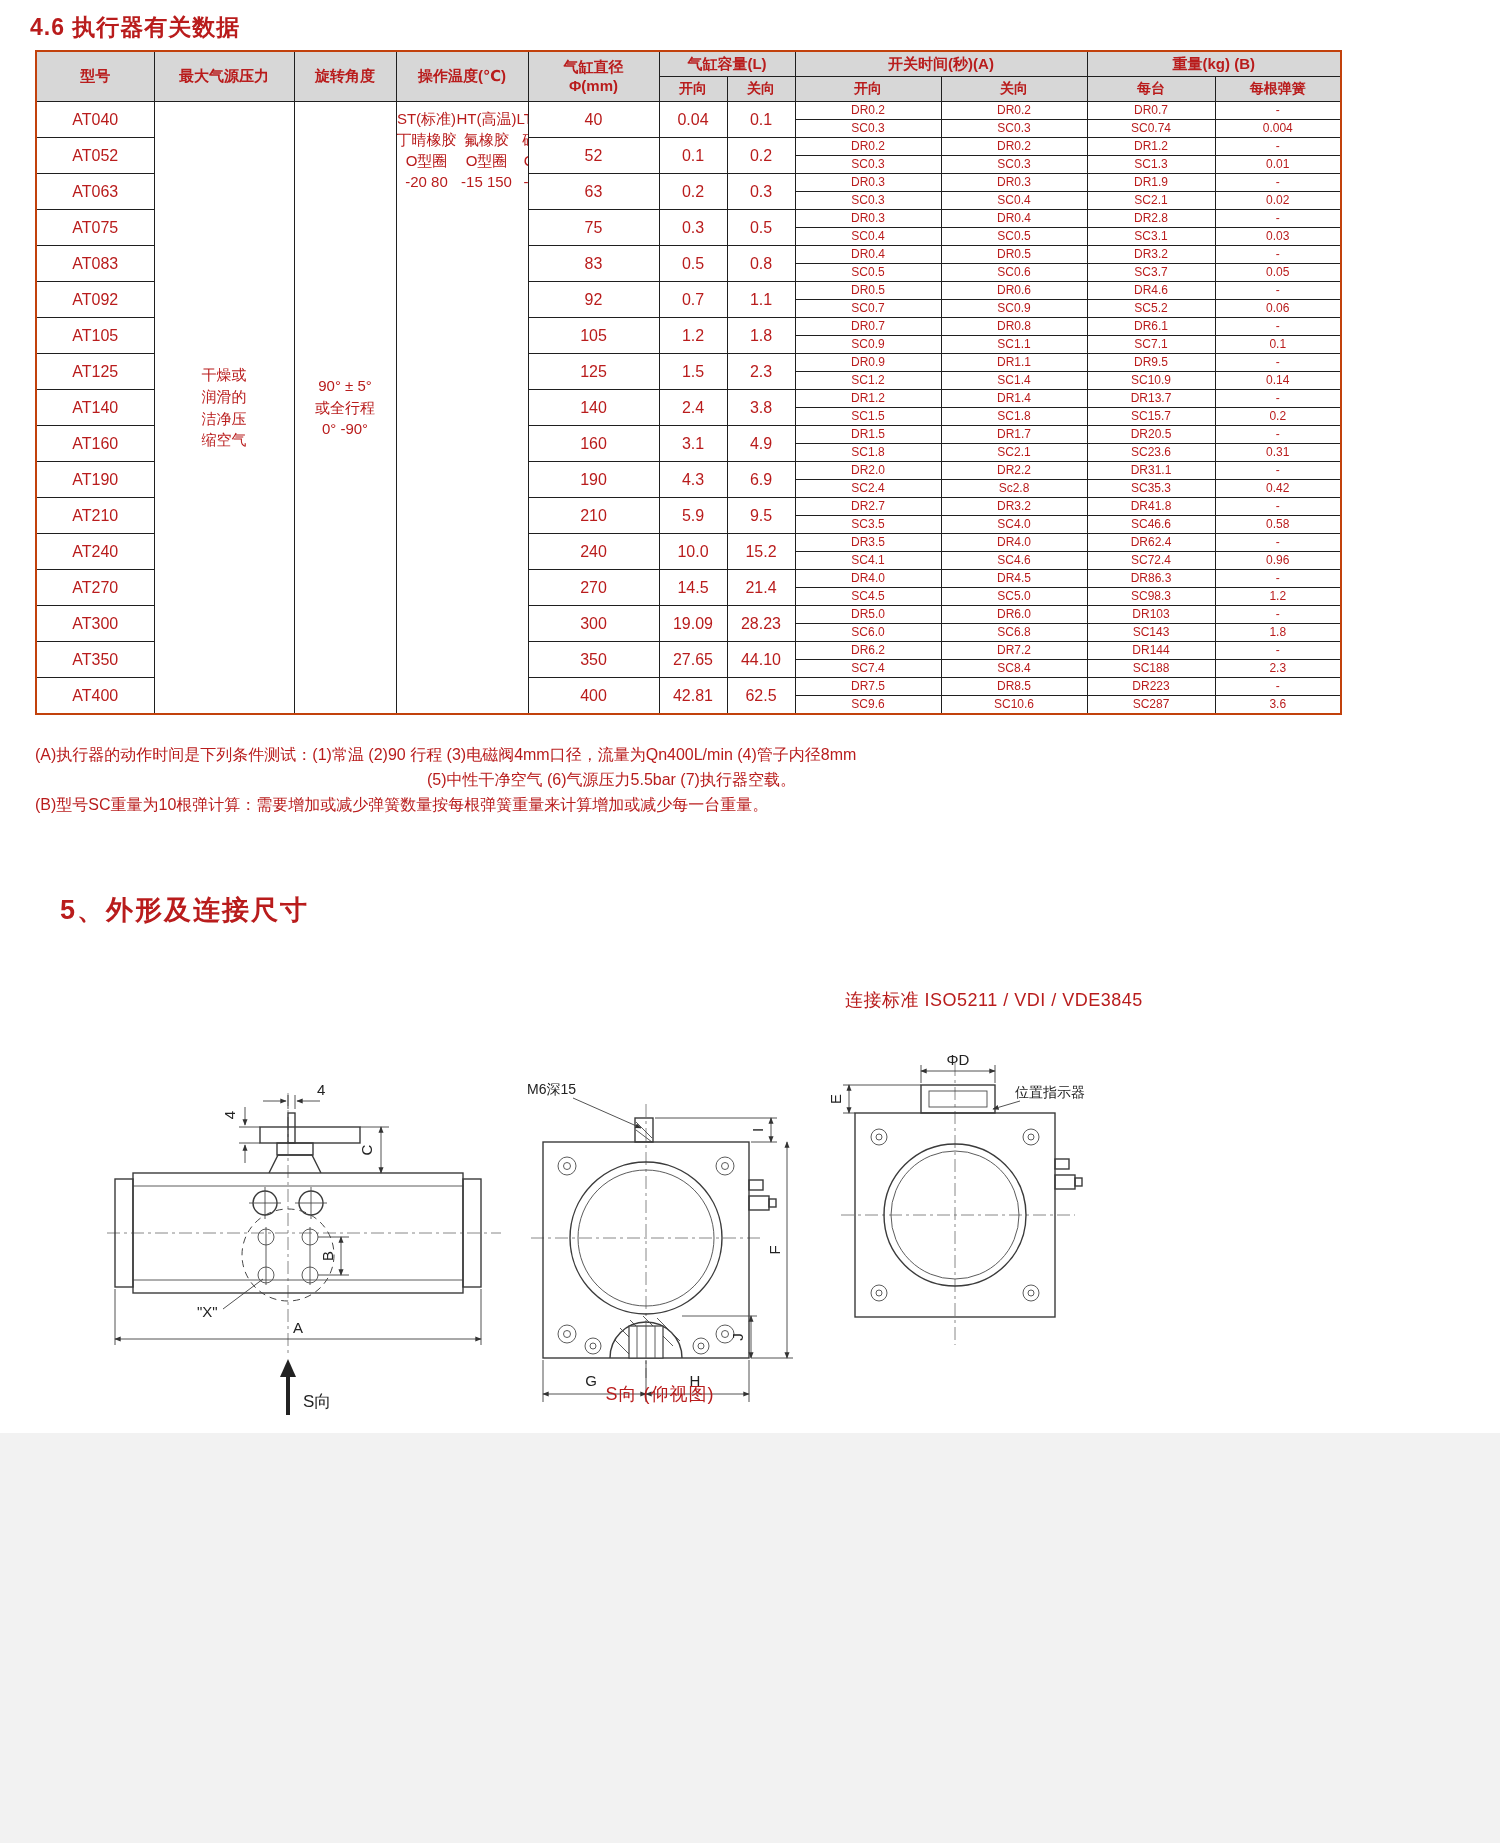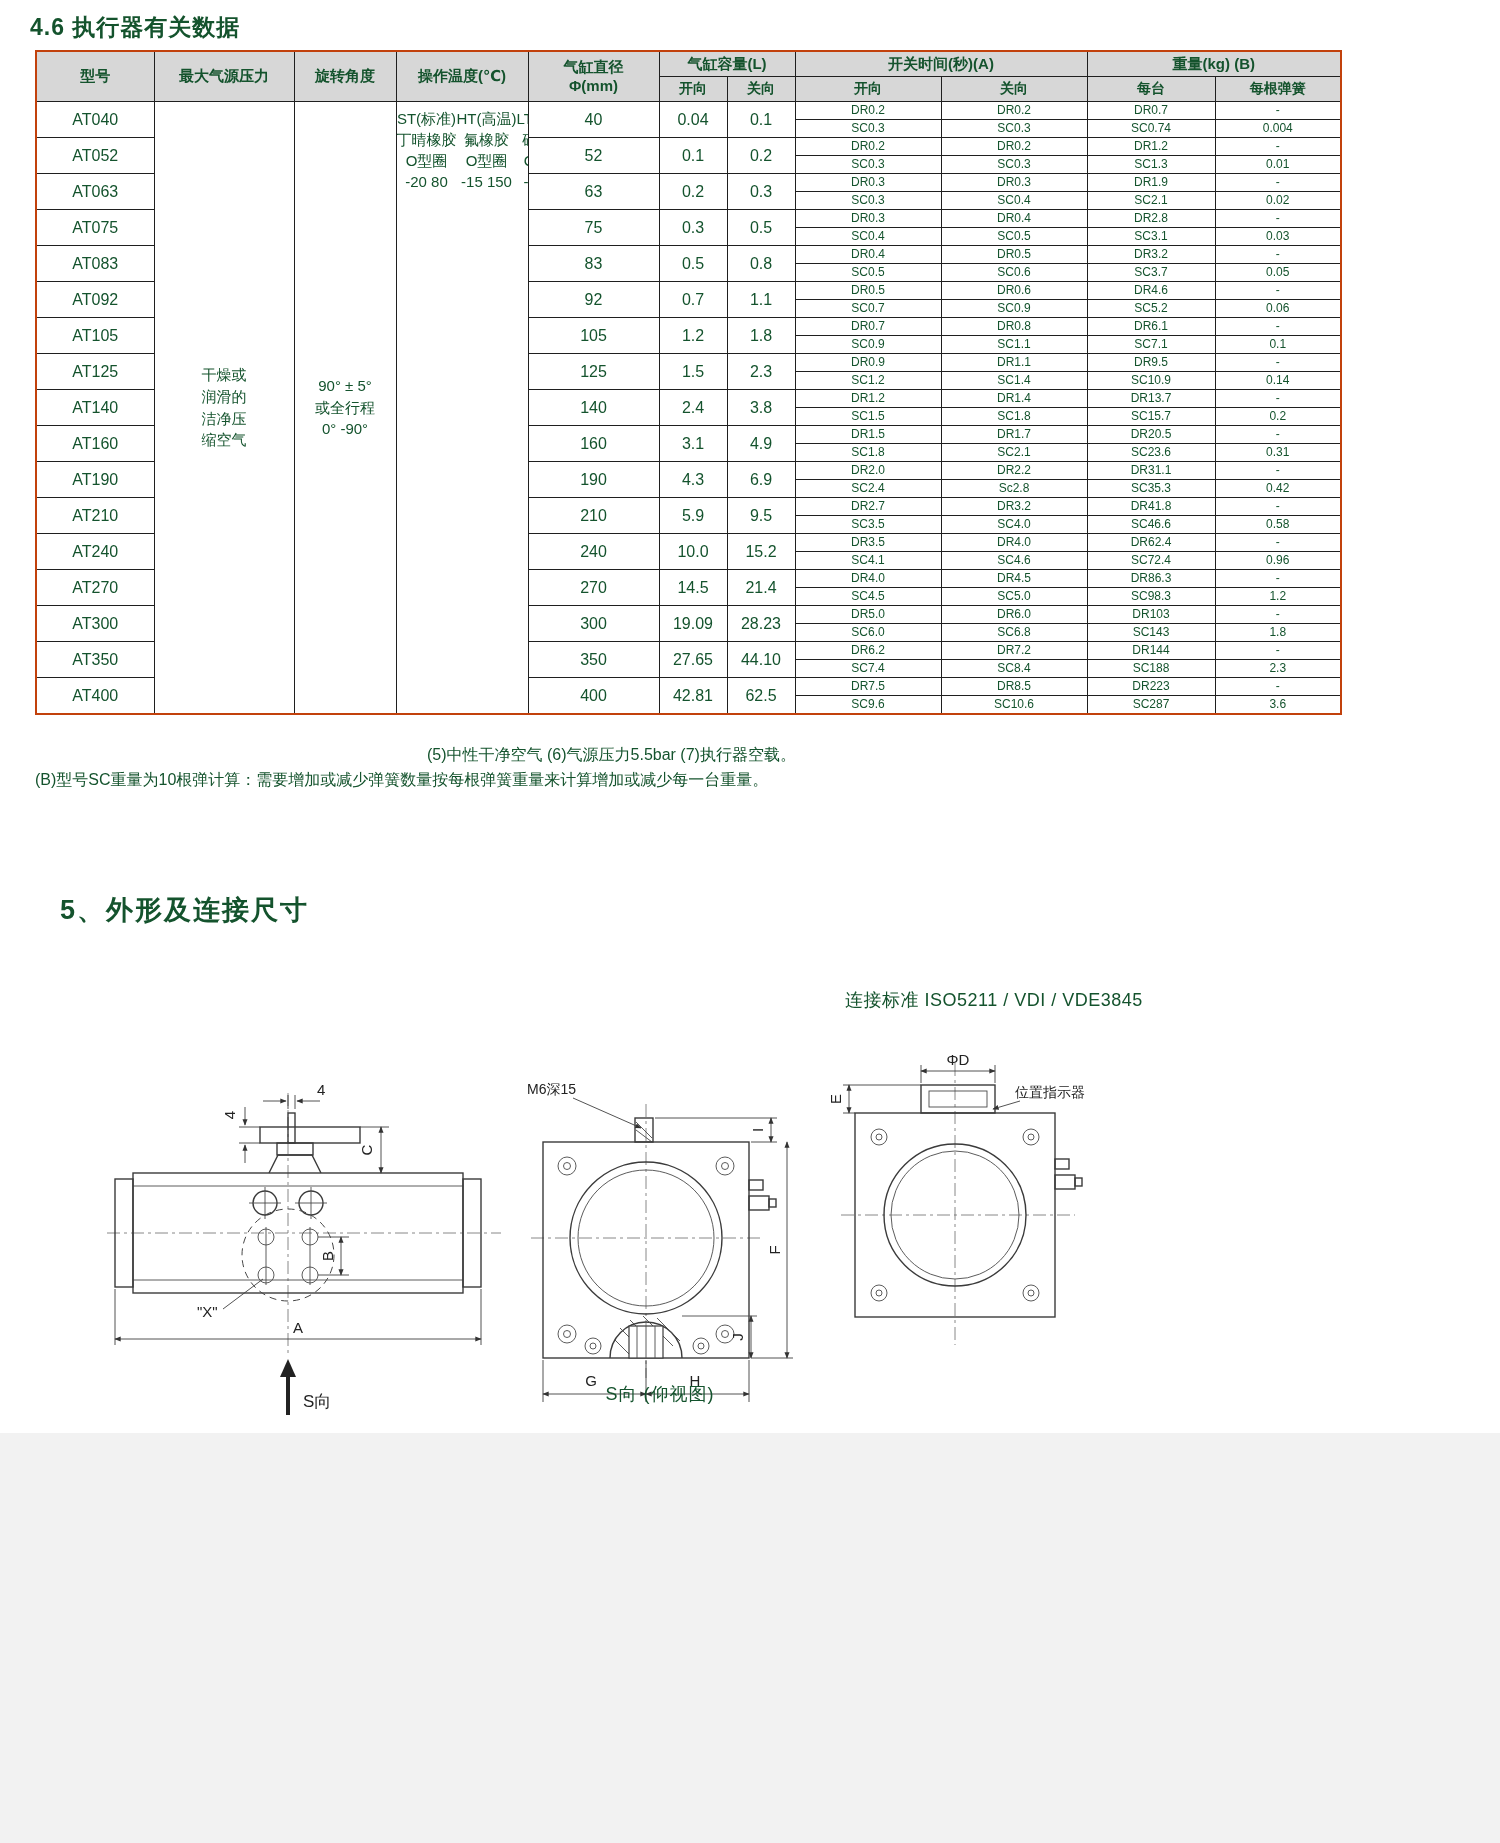--- a/index.html
+++ b/index.html
@@ -1,17 +1,17 @@
 <!DOCTYPE html>
 <html><head>
 <meta charset="utf-8">
 <style>
   html,body{margin:0;padding:0;background:#f2f2f2;}
   #page{position:relative;width:1500px;height:1433px;background:#ffffff;
-        font-family:"Liberation Sans","DejaVu Sans",sans-serif;color:#14532d;overflow:hidden;}
+        font-family:"Liberation Sans","DejaVu Sans",sans-serif;color:#b91c1c;overflow:hidden;}
   .abs{position:absolute;}
   #doc-title{left:30px;top:12px;font-size:23px;font-weight:600;letter-spacing:1px;}
   
   #spec-table{position:absolute;left:35px;top:50px;border-collapse:collapse;table-layout:fixed;
               width:1305px;border:2px solid #c2410c;}
   #spec-table th,#spec-table td{border:1px solid #1f1f1f;padding:0;text-align:center;vertical-align:middle;
               overflow:hidden;white-space:nowrap;}
   #spec-table thead th{background:#d7d7d7;font-size:15px;font-weight:700;height:24px;line-height:1.25;}
   #spec-table thead tr+tr th{font-size:14px;font-weight:700;}
   td.model-cell{font-size:16px;}
@@ -384,20 +384,21 @@
         <tr>
           <td class="sub-cell">SC9.6</td>
           <td class="sub-cell">SC10.6</td>
           <td class="sub-cell">SC287</td>
           <td class="sub-cell">3.6</td>
         </tr>
       </tbody>
   </table>
 
   <div class="abs" id="notes">
+    <div>(A)执行器的动作时间是下列条件测试：(1)常温 (2)90 行程 (3)电磁阀4mm口径，流量为Qn400L/min (4)管子内径8mm</div>
     <div class="indent2">(5)中性干净空气 (6)气源压力5.5bar (7)执行器空载。</div>
     <div>(B)型号SC重量为10根弹计算：需要增加或减少弹簧数量按每根弹簧重量来计算增加或减少每一台重量。</div>
   </div>
 
   <div class="abs" id="section5-title">5、外形及连接尺寸</div>
   <div class="abs" id="conn-standard">连接标准 ISO5211 / VDI / VDE3845</div>
 
   <svg class="abs" style="left:105px;top:1055px" width="400" height="370" viewBox="0 0 400 370">
     <defs>
         <marker id="m1" viewBox="0 0 10 10" refX="9" refY="5" markerWidth="7" markerHeight="7" orient="auto-start-reverse">

